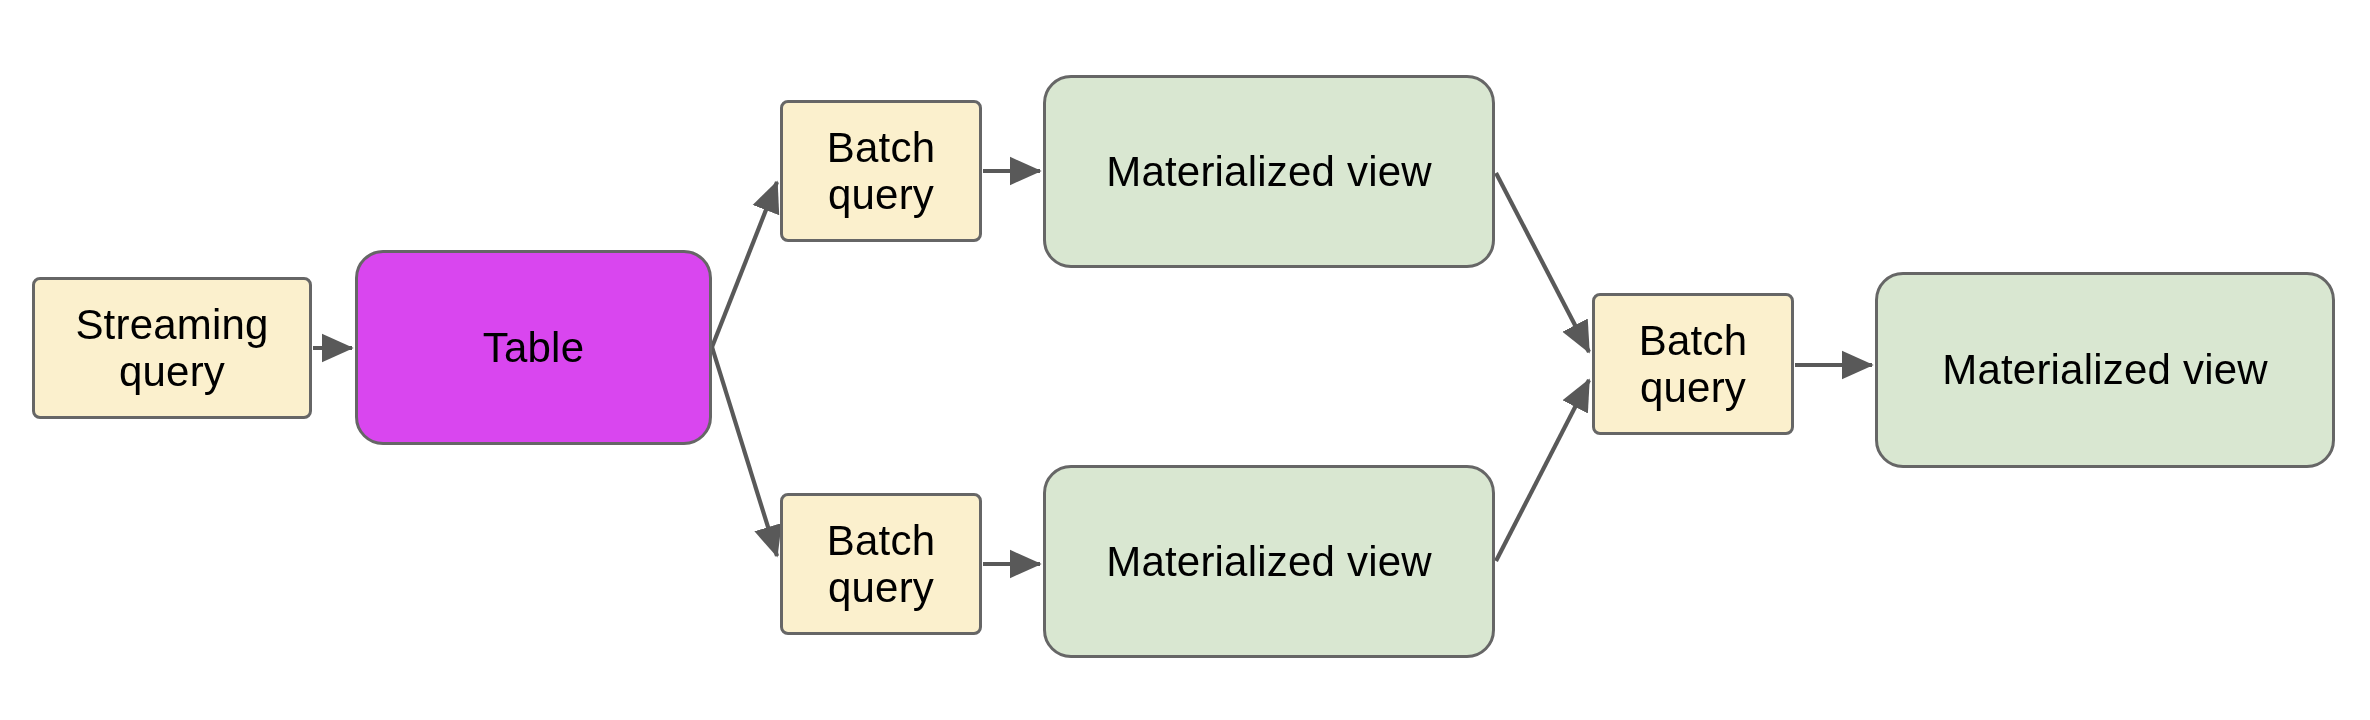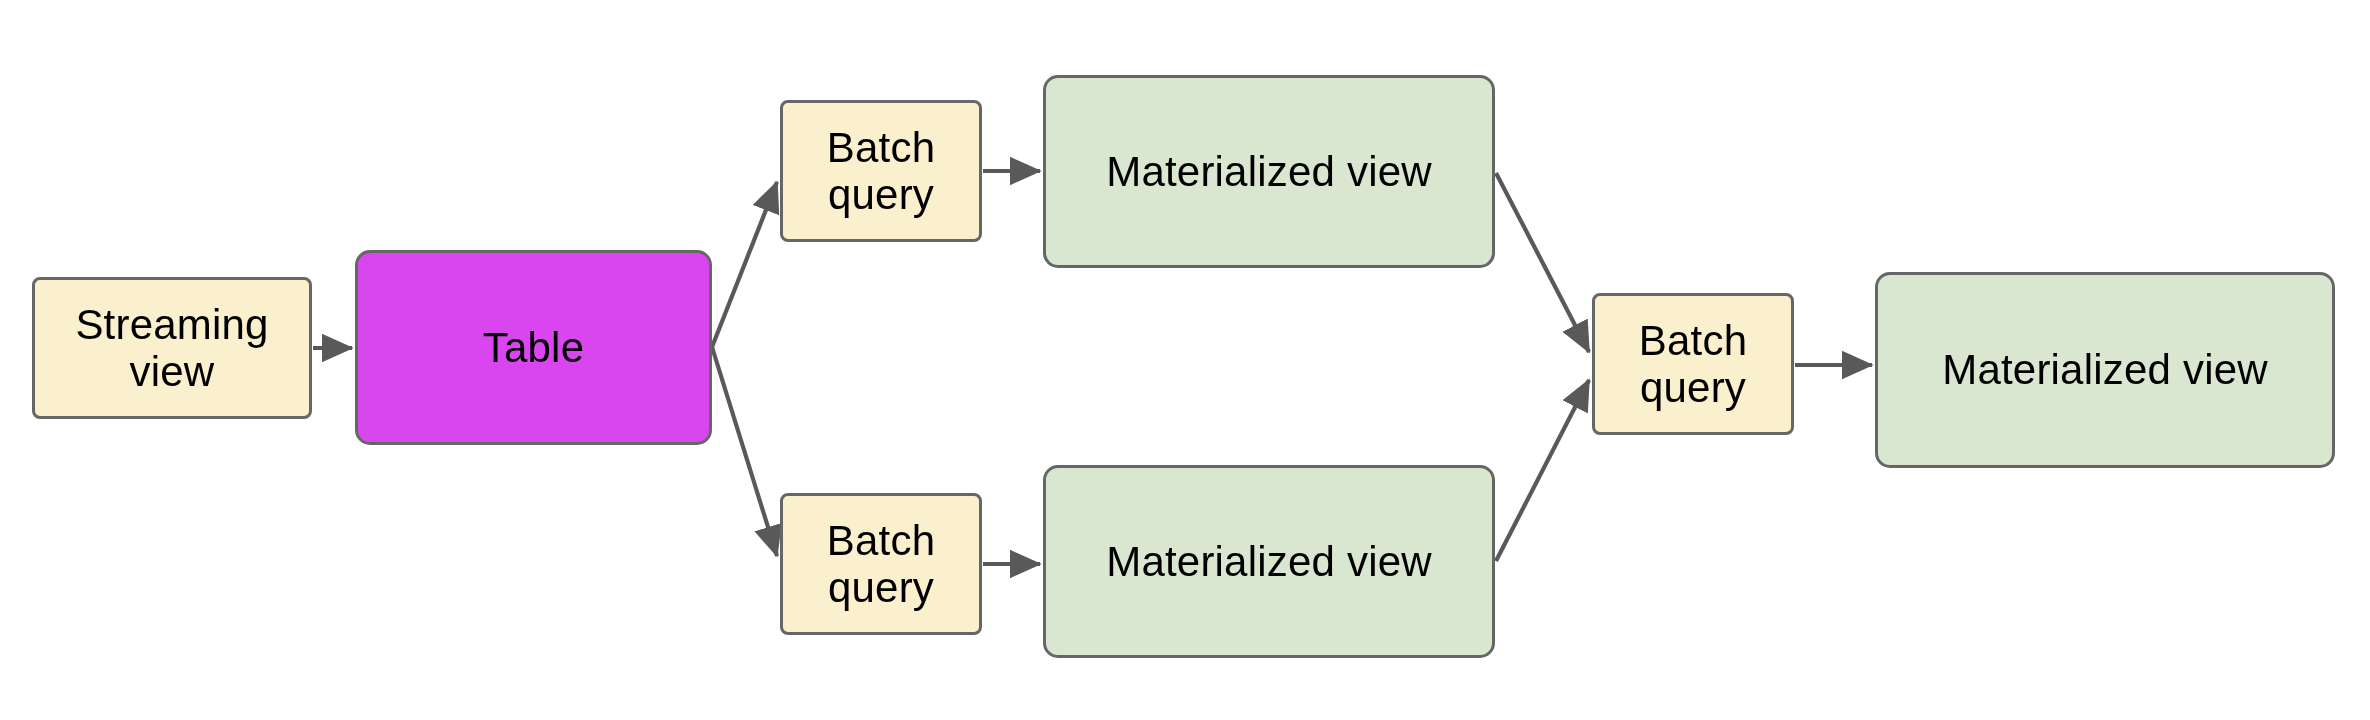--- a/index.html
+++ b/index.html
@@ -39,21 +39,21 @@
     letter-spacing: 0.2px;
     border: 3px solid #666666;
     z-index: 2;
   }
   .node-query {
     background: #FBF0CD;
     border-radius: 8px;
   }
   .node-store {
     background: #D9E7D1;
-    border-radius: 15px;
+    border-radius: 28px;
   }
   .node-label {
     display: block;
     padding: 0 10px;
     white-space: pre-line;
   }
 </style>
 </head>
 <body>
 
@@ -72,21 +72,21 @@
         <line x1="983" y1="171" x2="1040" y2="171" stroke="#595959" marker-end="url(#arrowhead)"></line>
         <line x1="983" y1="564" x2="1040" y2="564" stroke="#595959" marker-end="url(#arrowhead)"></line>
         <line x1="1496" y1="173" x2="1589" y2="352" stroke="#595959" marker-end="url(#arrowhead)"></line>
         <line x1="1496" y1="561" x2="1589" y2="380" stroke="#595959" marker-end="url(#arrowhead)"></line>
         <line x1="1795" y1="365" x2="1872" y2="365" stroke="#595959" marker-end="url(#arrowhead)"></line>
       </g>
   </svg>
 
   <div class="node node-query" style="left: 32px; top: 277px; width: 280px; height: 142px; border-color: rgb(102, 102, 102); background: rgb(251, 240, 205);">
     <span class="node-label">Streaming
-view</span>
+query</span>
   </div>
 
   <div class="node node-store" style="left: 355px; top: 250px; width: 357px; height: 195px; border-color: rgb(102, 102, 102); background: #d946ef;">
     <span class="node-label">Table</span>
   </div>
 
   <div class="node node-query" style="left: 780px; top: 100px; width: 202px; height: 142px; border-color: rgb(102, 102, 102); background: rgb(251, 240, 205);">
     <span class="node-label">Batch
 query</span>
   </div>

